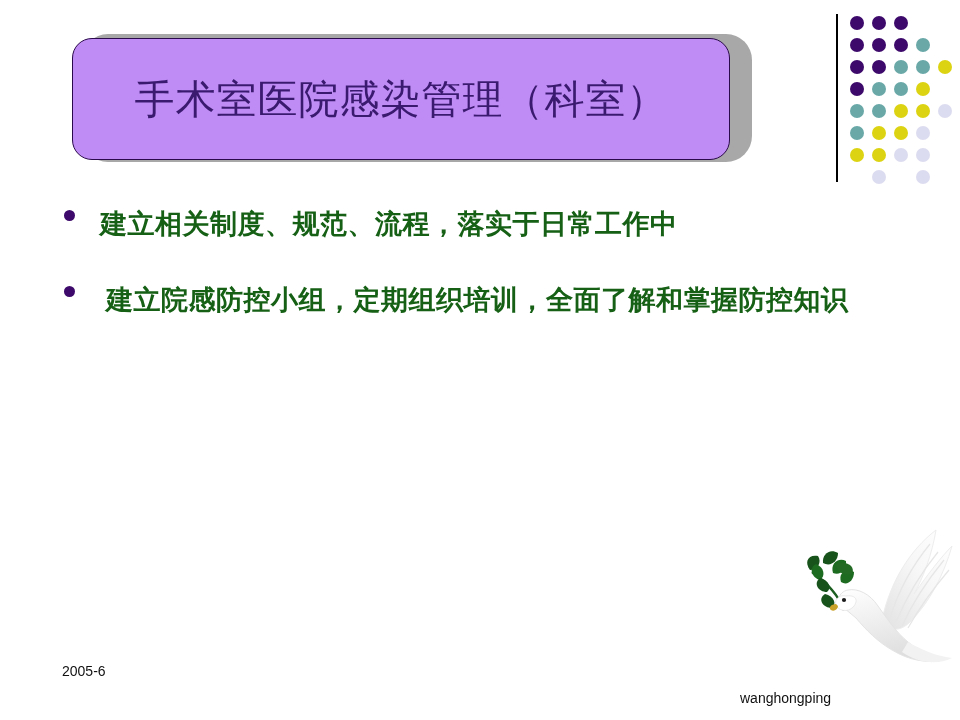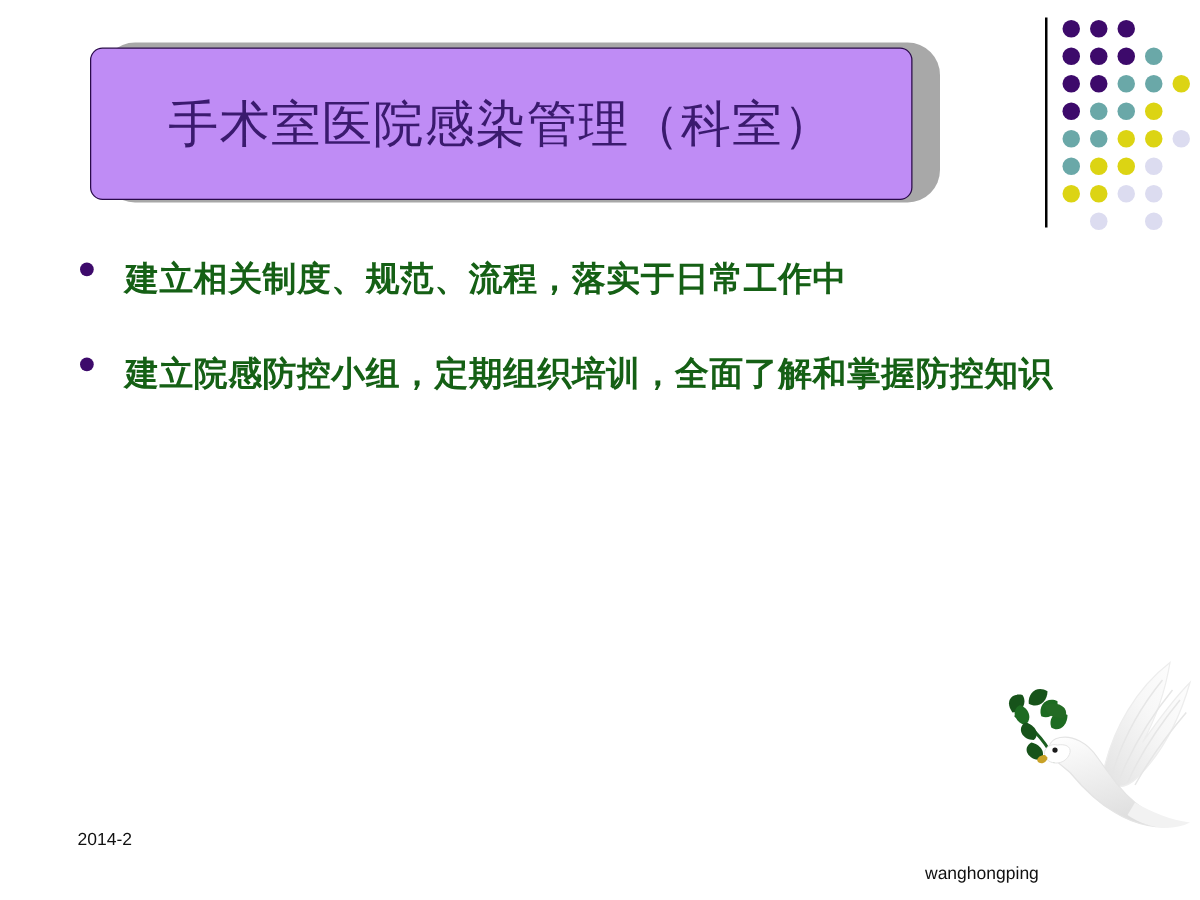--- a/index.html
+++ b/index.html
@@ -40,21 +40,21 @@
     border-radius: 26px;
   }
   #title-box {
     position: absolute;
     left: 0;
     top: 0;
     width: 658px;
     height: 122px;
     background: #bf8cf5;
     border: 1.5px solid #2a0a4a;
-    border-radius: 10px;
+    border-radius: 20px;
     box-sizing: border-box;
     display: flex;
     align-items: center;
     justify-content: center;
   }
   #title-text {
     color: #3a1a6e;
     font-family: "DejaVu Serif", "Liberation Serif", serif;
     font-size: 40px;
     font-weight: 400;
@@ -195,21 +195,21 @@
       <span class="deco-dot" style="left: 80px; top: 162px; width: 14px; height: 14px; background: rgb(220, 220, 240);"></span>
     </div>
 
   <div id="bullets">
       <div class="bullet-row">
         <span class="bullet-marker" style="background: rgb(61, 10, 107);"></span>
         <div class="bullet-text" style="color: rgb(21, 96, 21);"><span>建立相关制度、规范、流程，落实于日常工作中</span></div>
       </div>
       <div class="bullet-row">
         <span class="bullet-marker" style="background: rgb(61, 10, 107);"></span>
-        <div class="bullet-text" style="color: rgb(21, 96, 21);"><span>建立院感防控小组，定期组织培训，全面了解和掌握防控知识</span></div>
+        <div class="bullet-text" style="color: rgb(21, 96, 21); margin-left: 6px;"><span>建立院感防控小组，定期组织培训，全面了解和掌握防控知识</span></div>
       </div>
     </div>
 
   <div id="dove">
     <svg width="170" height="150" viewBox="0 0 170 150">
       <defs>
         <linearGradient id="wingGrad" x1="0" y1="1" x2="1" y2="0">
           <stop offset="0%" stop-color="#e2e2e2"></stop>
           <stop offset="55%" stop-color="#f7f7f7"></stop>
           <stop offset="100%" stop-color="#ffffff"></stop>
@@ -246,16 +246,16 @@
                  C102 104, 110 116, 122 126 C134 136, 146 142, 158 144
                  C142 148, 122 144, 106 134 C92 126, 80 114, 70 102 Z" fill="url(#bodyGrad)" stroke="#e4e4e4" stroke-width="1"></path>
         <path d="M60 80 C52 78, 46 86, 52 92 C58 97, 68 94, 70 86 C71 81, 66 79, 60 80 Z" fill="#ffffff" stroke="#e4e4e4" stroke-width="0.8"></path>
         <circle cx="58" cy="84" r="2.1" fill="#1a1a1a"></circle>
         <path d="M50 88 C45 88, 42 92, 45 94 C48 96, 52 93, 52 90 Z" fill="#c9a227"></path>
         <path d="M122 126 C136 134, 150 140, 166 142 C150 150, 130 146, 116 136 Z" fill="#f2f2f2"></path>
       </g>
     </svg>
   </div>
 
-  <div id="footer-date">2014-2</div>
+  <div id="footer-date">2005-6</div>
   <div id="footer-author">wanghongping</div>
 
 </div>
 
 </body></html>

